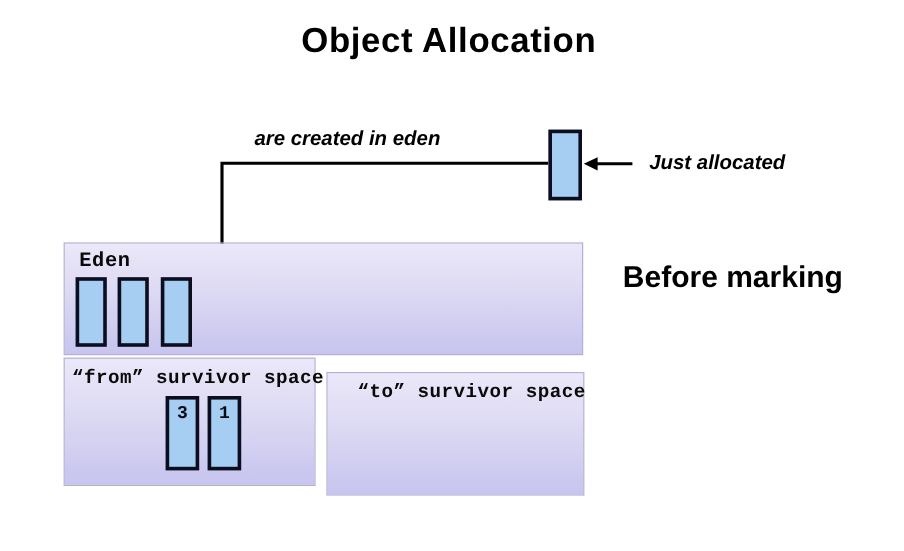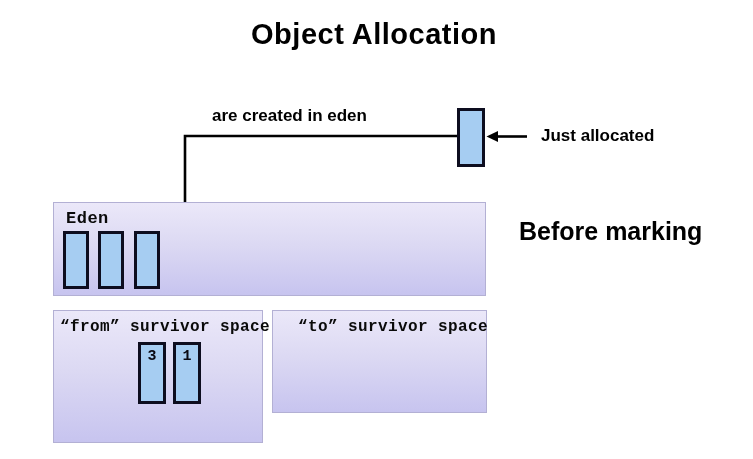--- a/index.html
+++ b/index.html
@@ -33,41 +33,42 @@
     left: 0;
     top: 0;
     pointer-events: none;
   }
 
   .flow-label {
     font-weight: bold;
     color: #000000;
     font-size: 17px;
     white-space: nowrap;
+    font-style: italic;
   }
   #created-in-eden-label { left: 212px; top: 106px; }
   #just-allocated-label  { left: 541px; top: 126px; }
 
   #before-marking-label {
     left: 519px;
     top: 217px;
     font-size: 25px;
     font-weight: bold;
     color: #000000;
     white-space: nowrap;
   }
 
   .region {
     border: 1px solid #b3b0d4;
     background: linear-gradient(to bottom, #ebe8f9 0%, #dcd9f3 45%, #c7c4ef 100%);
     box-sizing: border-box;
     font-family: Liberation Mono, monospace;
   }
   #eden-region          { left: 53px;  top: 202px; width: 433px; height: 94px; }
-  #from-survivor-region { left: 53px;  top: 310px; width: 210px; height: 133px; }
+  #from-survivor-region { left: 53px;  top: 298px; width: 210px; height: 107px; }
   #to-survivor-region   { left: 272px; top: 310px; width: 215px; height: 103px; }
 
   .region-label {
     position: absolute;
     font-weight: bold;
     color: #0a0a0a;
     white-space: nowrap;
   }
   #eden-label { left: 12px; top: 6px; font-size: 17px; letter-spacing: 0.5px; }
   #from-survivor-label, #to-survivor-label {

